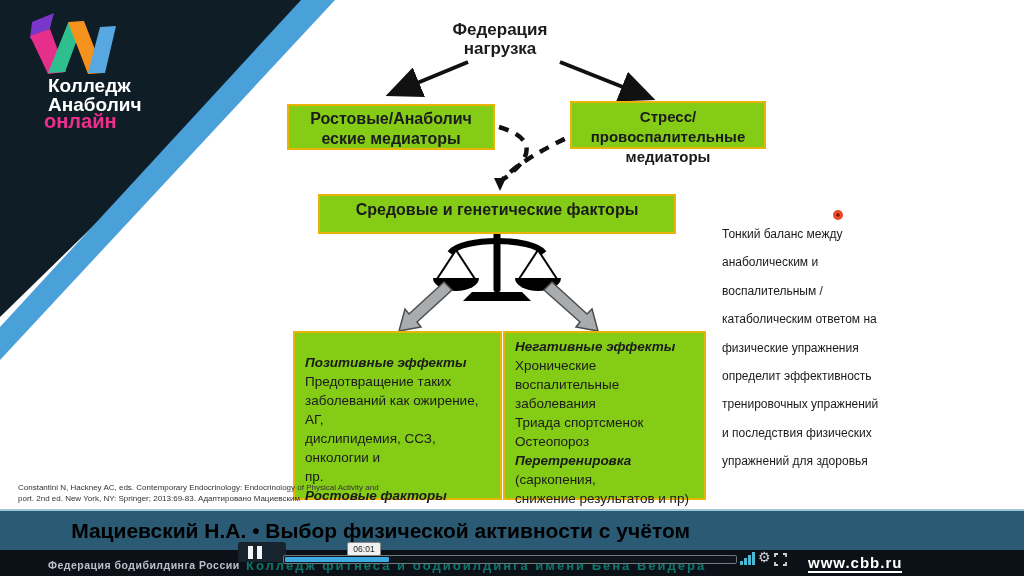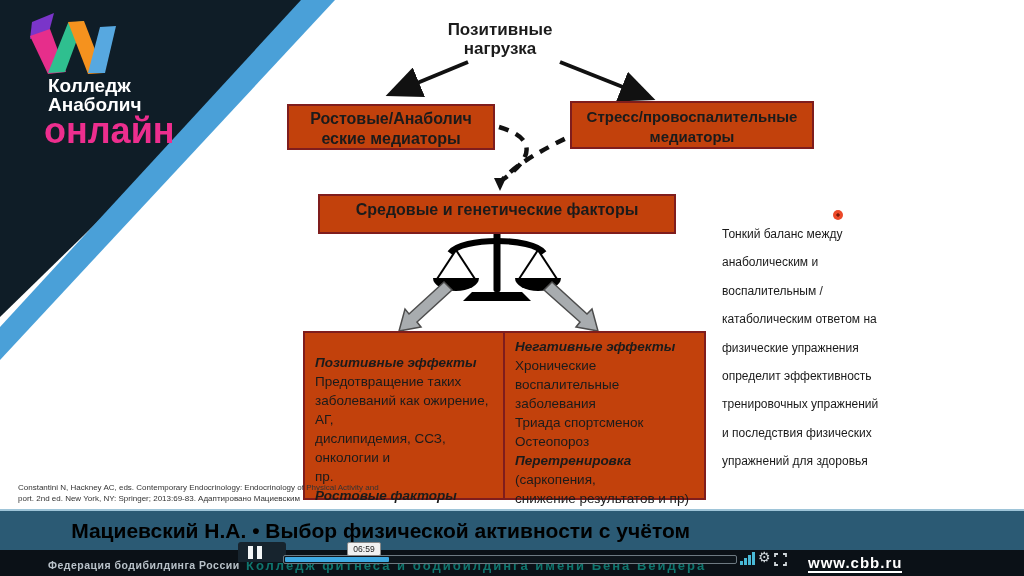--- a/index.html
+++ b/index.html
@@ -9,21 +9,21 @@
   .pre{white-space:pre-line;}
   
   #dark-corner{left:0;top:0;width:360px;height:360px;
     background:#0f1d27;clip-path:polygon(0 0,325px 0,0 317px);}
   #blue-stripe{left:0;top:0;width:360px;height:380px;background:#4aa0d8;
     clip-path:polygon(301px 0,335px 0,0 360px,0 327px);}
   
   .logo-text{color:#fff;font-weight:bold;line-height:1;}
   #logo-online{color:#ed2e8e;font-weight:bold;}
   
-  .dbox{background:#c2410c;border:2px solid #7f1d1d;box-sizing:border-box;z-index:3;}
+  .dbox{background:#84cc16;border:2px solid #eab308;box-sizing:border-box;z-index:3;}
   .dlabel{font-weight:bold;color:#1b1b1b;text-align:center;}
   .effects{font-size:13.5px;line-height:19px;color:#1b1b1b;padding:4px 8px 0 10px;text-align:left;}
   .bi{font-weight:bold;font-style:italic;}
   #side-text{font-size:12px;line-height:28.4px;color:#1a1a1a;margin-top:48px;}
   #citation{font-size:8px;line-height:11px;color:#333;z-index:4;}
   
   #title-bar{left:0;top:509px;width:1024px;height:41px;background:#2b5a74;
     border-top:2px solid #9ec4d8;box-sizing:border-box;z-index:5;}
   #title-bar-text{left:0;top:519px;width:690px;text-align:right;color:#000000;
     font-weight:bold;font-size:21px;}
@@ -61,21 +61,21 @@
 
   <svg class="abs" style="left:30px;top:10px;z-index:2;" width="115" height="64" viewBox="0 0 115 64">
     <polygon points="2,12 24,3 19,22 0,29" fill="#7a35c9"></polygon>
     <polygon points="0,26 20,19 36,62 18,64" fill="#e62e8b"></polygon>
     <polygon points="18,63 35,62 54,11 38,13" fill="#2fbf8f"></polygon>
     <polygon points="38,12 54,11 74,63 58,64" fill="#f5921e"></polygon>
     <polygon points="58,63 75,63 86,16 70,17" fill="#57a8e0"></polygon>
   </svg>
   <div class="abs logo-text" style="left:48px;top:76px;font-size:19px;z-index:2;">Колледж</div>
   <div class="abs logo-text" style="left:48px;top:95px;font-size:19px;z-index:2;">Анаболич</div>
-  <div class="abs" id="logo-online" style="left:44px;top:110px;font-size:36px;z-index:2;">онлайн</div>
+  <div class="abs" id="logo-online" style="left:44px;top:110px;font-size:20px;z-index:2;">онлайн</div>
 
   <svg class="abs" style="left:0;top:0;z-index:1;" width="1024" height="576" viewBox="0 0 1024 576">
     <defs>
       <marker id="ah" markerWidth="9" markerHeight="8" refX="7" refY="4" orient="auto">
         <path d="M0,0 L9,4 L0,8 z" fill="#111"></path>
       </marker>
     </defs>
 
     <line x1="468" y1="62" x2="393" y2="93" stroke="#111" stroke-width="4" marker-end="url(#ah)"></line>
     <line x1="560" y1="62" x2="648" y2="97" stroke="#111" stroke-width="4" marker-end="url(#ah)"></line>
@@ -94,32 +94,32 @@
       <line x1="538" y1="250" x2="557" y2="279" stroke="#000" stroke-width="2"></line>
       <path d="M433,278 A23 13 0 0 0 479,278 Z" fill="#000"></path>
       <path d="M515,278 A23 13 0 0 0 561,278 Z" fill="#000"></path>
       <polygon points="472,292 522,292 531,301 463,301" fill="#000"></polygon>
     </g>
 
     <polygon points="444,282 409,314 405,309 399,331 421,327 417,322 452,290" fill="#a8acaf" stroke="#4d4d4d" stroke-width="1.5"></polygon>
     <polygon points="552,282 587,314 592,309 598,331 576,327 580,322 544,290" fill="#a8acaf" stroke="#4d4d4d" stroke-width="1.5"></polygon>
   </svg>
 
-  <div class="abs dlabel pre" style="left:420px;top:20px;width:160px;font-size:17px;line-height:19px;z-index:3;">Позитивные
+  <div class="abs dlabel pre" style="left:420px;top:20px;width:160px;font-size:17px;line-height:19px;z-index:3;">Федерация
 нагрузка</div>
 
   <div class="abs dbox dlabel pre" style="left:287px;top:104px;width:208px;height:46px;font-size:16px;line-height:20px;padding-top:3px;">Ростовые/Анаболич
 еские медиаторы</div>
 
-  <div class="abs dbox dlabel pre" style="left:570px;top:101px;width:244px;height:48px;font-size:15px;line-height:20px;padding-top:4px;">Стресс/провоспалительные
+  <div class="abs dbox dlabel pre" style="left:570px;top:101px;width:196px;height:48px;font-size:15px;line-height:20px;padding-top:4px;">Стресс/провоспалительные
 медиаторы</div>
 
   <div class="abs dbox dlabel pre" style="left:318px;top:194px;width:358px;height:40px;font-size:16px;line-height:28px;">Средовые  и генетические факторы</div>
 
-  <div class="abs dbox effects" style="left:303px;top:331px;width:209px;height:169px;padding-top:20px;">
+  <div class="abs dbox effects" style="left:293px;top:331px;width:209px;height:169px;padding-top:20px;">
     <span class="bi">Позитивные эффекты</span>
     <div class="pre">Предотвращение таких
 заболеваний как ожирение, АГ,
 дислипидемия, ССЗ, онкологии  и
 пр.</div>
     <span class="bi">Ростовые факторы</span>
     <div class="pre">Мышечная масса, состав тела,
 хорошая минерализация костей</div>
   </div>
 
@@ -152,21 +152,21 @@
 
   <div class="abs" id="player-bar"></div>
   <div class="abs" id="watermark">Колледж фитнеса и бодибилдинга имени Бена Вейдера</div>
   <div class="abs" id="federation">Федерация бодибилдинга России</div>
 
   <div class="abs" id="pause-tab">
     <span class="pause-bar" style="left:10px;"></span>
     <span class="pause-bar" style="left:19px;"></span>
   </div>
 
-  <div class="abs" id="time-tooltip">06:59</div>
+  <div class="abs" id="time-tooltip">06:01</div>
 
   <div class="abs" id="progress-track">
     <div id="progress-fill" style="width: 23%; background: rgb(63, 169, 226);"></div>
   </div>
 
   <div class="abs" id="volume-icon">
     <span class="vbar" style="left:0;height:4px;"></span>
     <span class="vbar" style="left:4px;height:7px;"></span>
     <span class="vbar" style="left:8px;height:10px;"></span>
     <span class="vbar" style="left:12px;height:13px;"></span>

